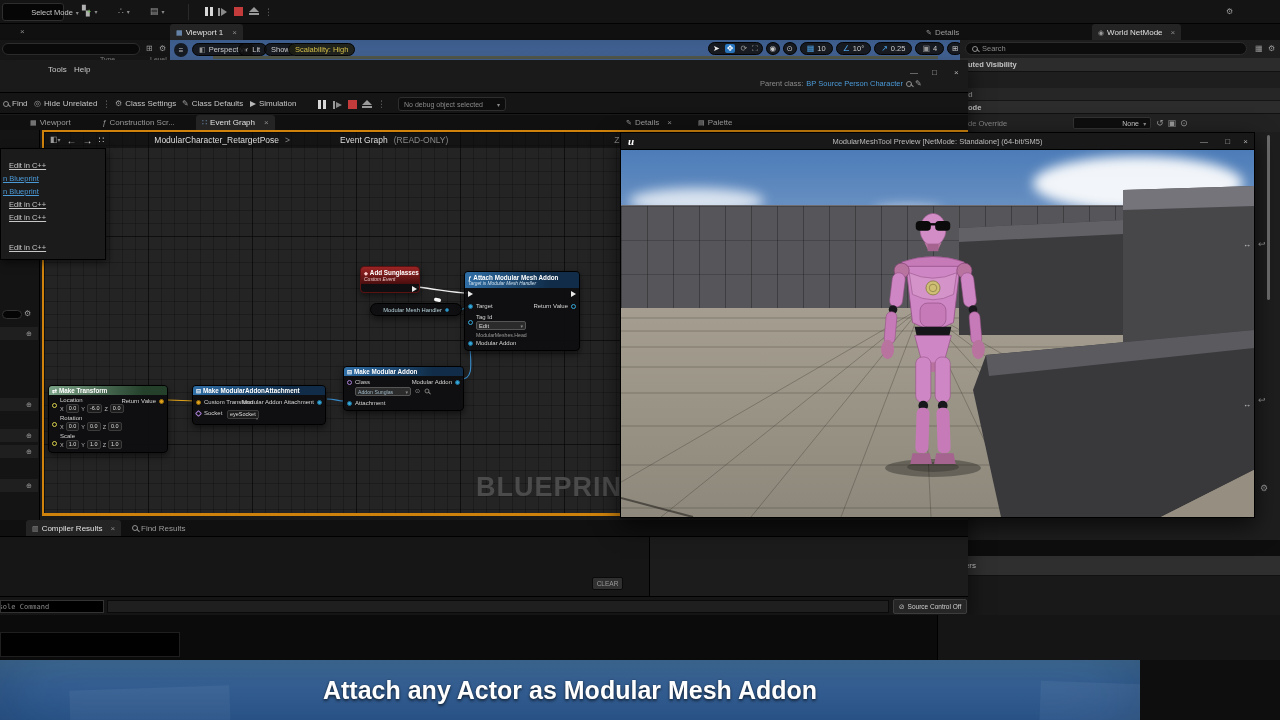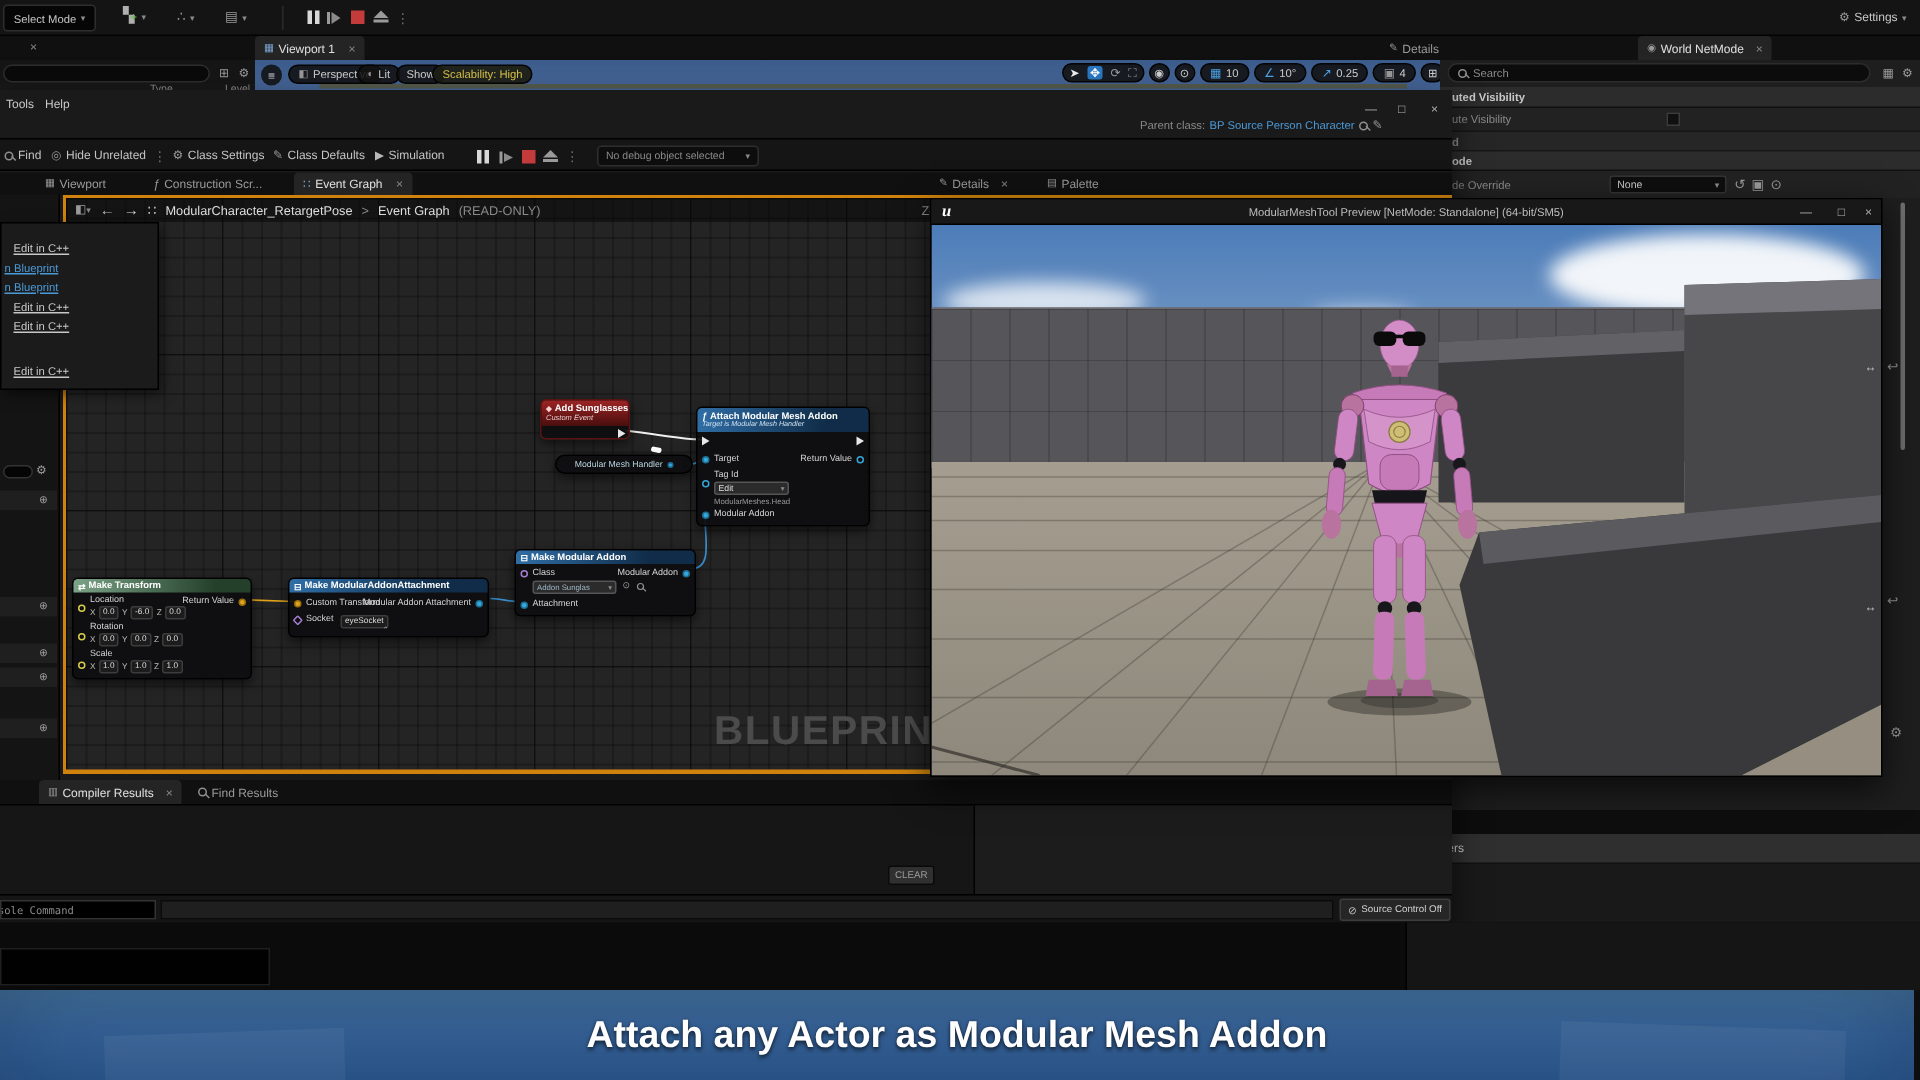--- a/index.html
+++ b/index.html
@@ -1,19 +1,19 @@
 <!DOCTYPE html>
 <html><head>
 <meta charset="utf-8">
 <style>
   *{margin:0;padding:0;box-sizing:border-box;font-family:"Liberation Sans",sans-serif;}
   html,body{width:1280px;height:720px;background:#0b0b0b;overflow:hidden;}
   .s{position:absolute;}
   .screen{position:relative;width:1280px;height:720px;background:#0e0e0e;overflow:hidden;}
-  .txt{color:#c8c8c8;font-size:8px;white-space:nowrap;}
+  .txt{color:#c8c8c8;font-size:8px;white-space:nowrap;margin-left:44px;}
   .dim{color:#8a8a8a;}
   .ic{color:#9a9a9a;font-size:8px;line-height:1;white-space:nowrap;}
   .caret{color:#8a8a8a;font-size:6px;}
   .pillbtn{background:rgba(18,18,18,.88);border:1px solid #050505;border-radius:8px;height:13px;display:flex;align-items:center;gap:3px;padding:0 6px;color:#cfcfcf;font-size:7.5px;}
   .tbtn{display:flex;align-items:center;gap:3px;color:#c4c4c4;font-size:8px;}
   
   .pp{display:inline-flex;gap:2px;align-items:center;}
   .pp i{display:block;width:3px;height:9px;background:#d8d8d8;}
   .tri{display:inline-block;width:0;height:0;border-top:4px solid transparent;border-bottom:4px solid transparent;border-left:7px solid #9a9a9a;}
   .stepbar{display:inline-block;width:2px;height:8px;background:#9a9a9a;margin-right:1px;}
@@ -188,24 +188,20 @@
     <div class="s" style="left:5px;top:2px;width:282px;height:13px;background:#0c0c0c;border:1px solid #2c2c2c;border-radius:7px;display:flex;align-items:center;gap:4px;padding:0 6px;">
       <span class="mag"></span>
       <span class="dim" style="font-size:7.5px;">Search</span>
     </div>
     <span class="s ic" style="left:295px;top:5px;">▦</span>
     <span class="s ic" style="left:308px;top:5px;">⚙</span>
 
     <div class="s" style="left:0;top:18px;width:320px;height:14px;background:#2c2c2c;border-bottom:1px solid #111;display:flex;align-items:center;">
       <span class="txt" style="margin-left:8px;font-weight:bold;font-size:7.5px;">uted Visibility</span>
     </div>
-    <div class="s" style="left:0;top:32px;width:320px;height:16px;background:#222;border-bottom:1px solid #151515;display:flex;align-items:center;">
-      <span class="dim" style="margin-left:8px;font-size:7.5px;">ute Visibility</span>
-      <span class="chk" style="margin-left:104px;"></span>
-    </div>
     <div class="s" style="left:0;top:48px;width:320px;height:13px;background:#262626;border-bottom:1px solid #151515;display:flex;align-items:center;">
       <span class="dim" style="margin-left:8px;font-size:7.5px;font-weight:bold;">d</span>
     </div>
     <div class="s" style="left:0;top:61px;width:320px;height:13px;background:#2c2c2c;border-bottom:1px solid #111;display:flex;align-items:center;">
       <span class="txt" style="margin-left:8px;font-weight:bold;font-size:7.5px;">ode</span>
     </div>
     <div class="s" style="left:0;top:74px;width:320px;height:18px;background:#222;display:flex;align-items:center;">
       <span class="dim" style="margin-left:8px;font-size:7.5px;">de Override</span>
       <div style="margin-left:66px;width:78px;height:12px;background:#0e0e0e;border:1px solid #333;border-radius:2px;display:flex;align-items:center;justify-content:space-between;padding:0 4px;">
         <span class="txt" style="font-size:7px;">None</span>
@@ -610,21 +606,21 @@
       <span class="s" style="right:3px;top:250px;color:#cfcfcf;font-size:8px;">↔</span>
     </div>
   </div>
 
   <div class="s" style="left:0;top:615px;width:1280px;height:45px;background:#0b0b0b;">
     <div class="s" style="left:0;top:17px;width:180px;height:25px;background:#010101;border:1px solid #1f1f1f;"></div>
     <div class="s" style="left:937px;top:0;width:1px;height:45px;background:#000;"></div>
     <div class="s" style="left:938px;top:0;width:342px;height:45px;background:#151515;"></div>
   </div>
 
-  <div class="s" style="left:0;top:660px;width:1276px;height:60px;background:linear-gradient(180deg,#45739f 0%,#3a68a0 45%,#305f99 100%);box-shadow:inset 0 0 70px rgba(10,25,45,.35);overflow:hidden;">
+  <div class="s" style="left:0;top:660px;width:1140px;height:60px;background:linear-gradient(180deg,#45739f 0%,#3a68a0 45%,#305f99 100%);box-shadow:inset 0 0 70px rgba(10,25,45,.35);overflow:hidden;">
     <div class="s" style="left:70px;top:28px;width:160px;height:45px;background:rgba(255,255,255,.05);transform:rotate(-2deg);"></div>
     <div class="s" style="left:1040px;top:24px;width:190px;height:48px;background:rgba(255,255,255,.05);transform:rotate(2deg);"></div>
     <div style="position:absolute;left:0;right:0;top:0;bottom:0;display:flex;align-items:center;justify-content:center;">
       <span style="color:#fff;font-size:25px;font-weight:bold;text-shadow:0 2px 3px rgba(0,0,0,.55),0 0 2px rgba(0,0,0,.4);">Attach any Actor as Modular Mesh Addon</span>
     </div>
   </div>
 
 </div>
 
 </body></html>

